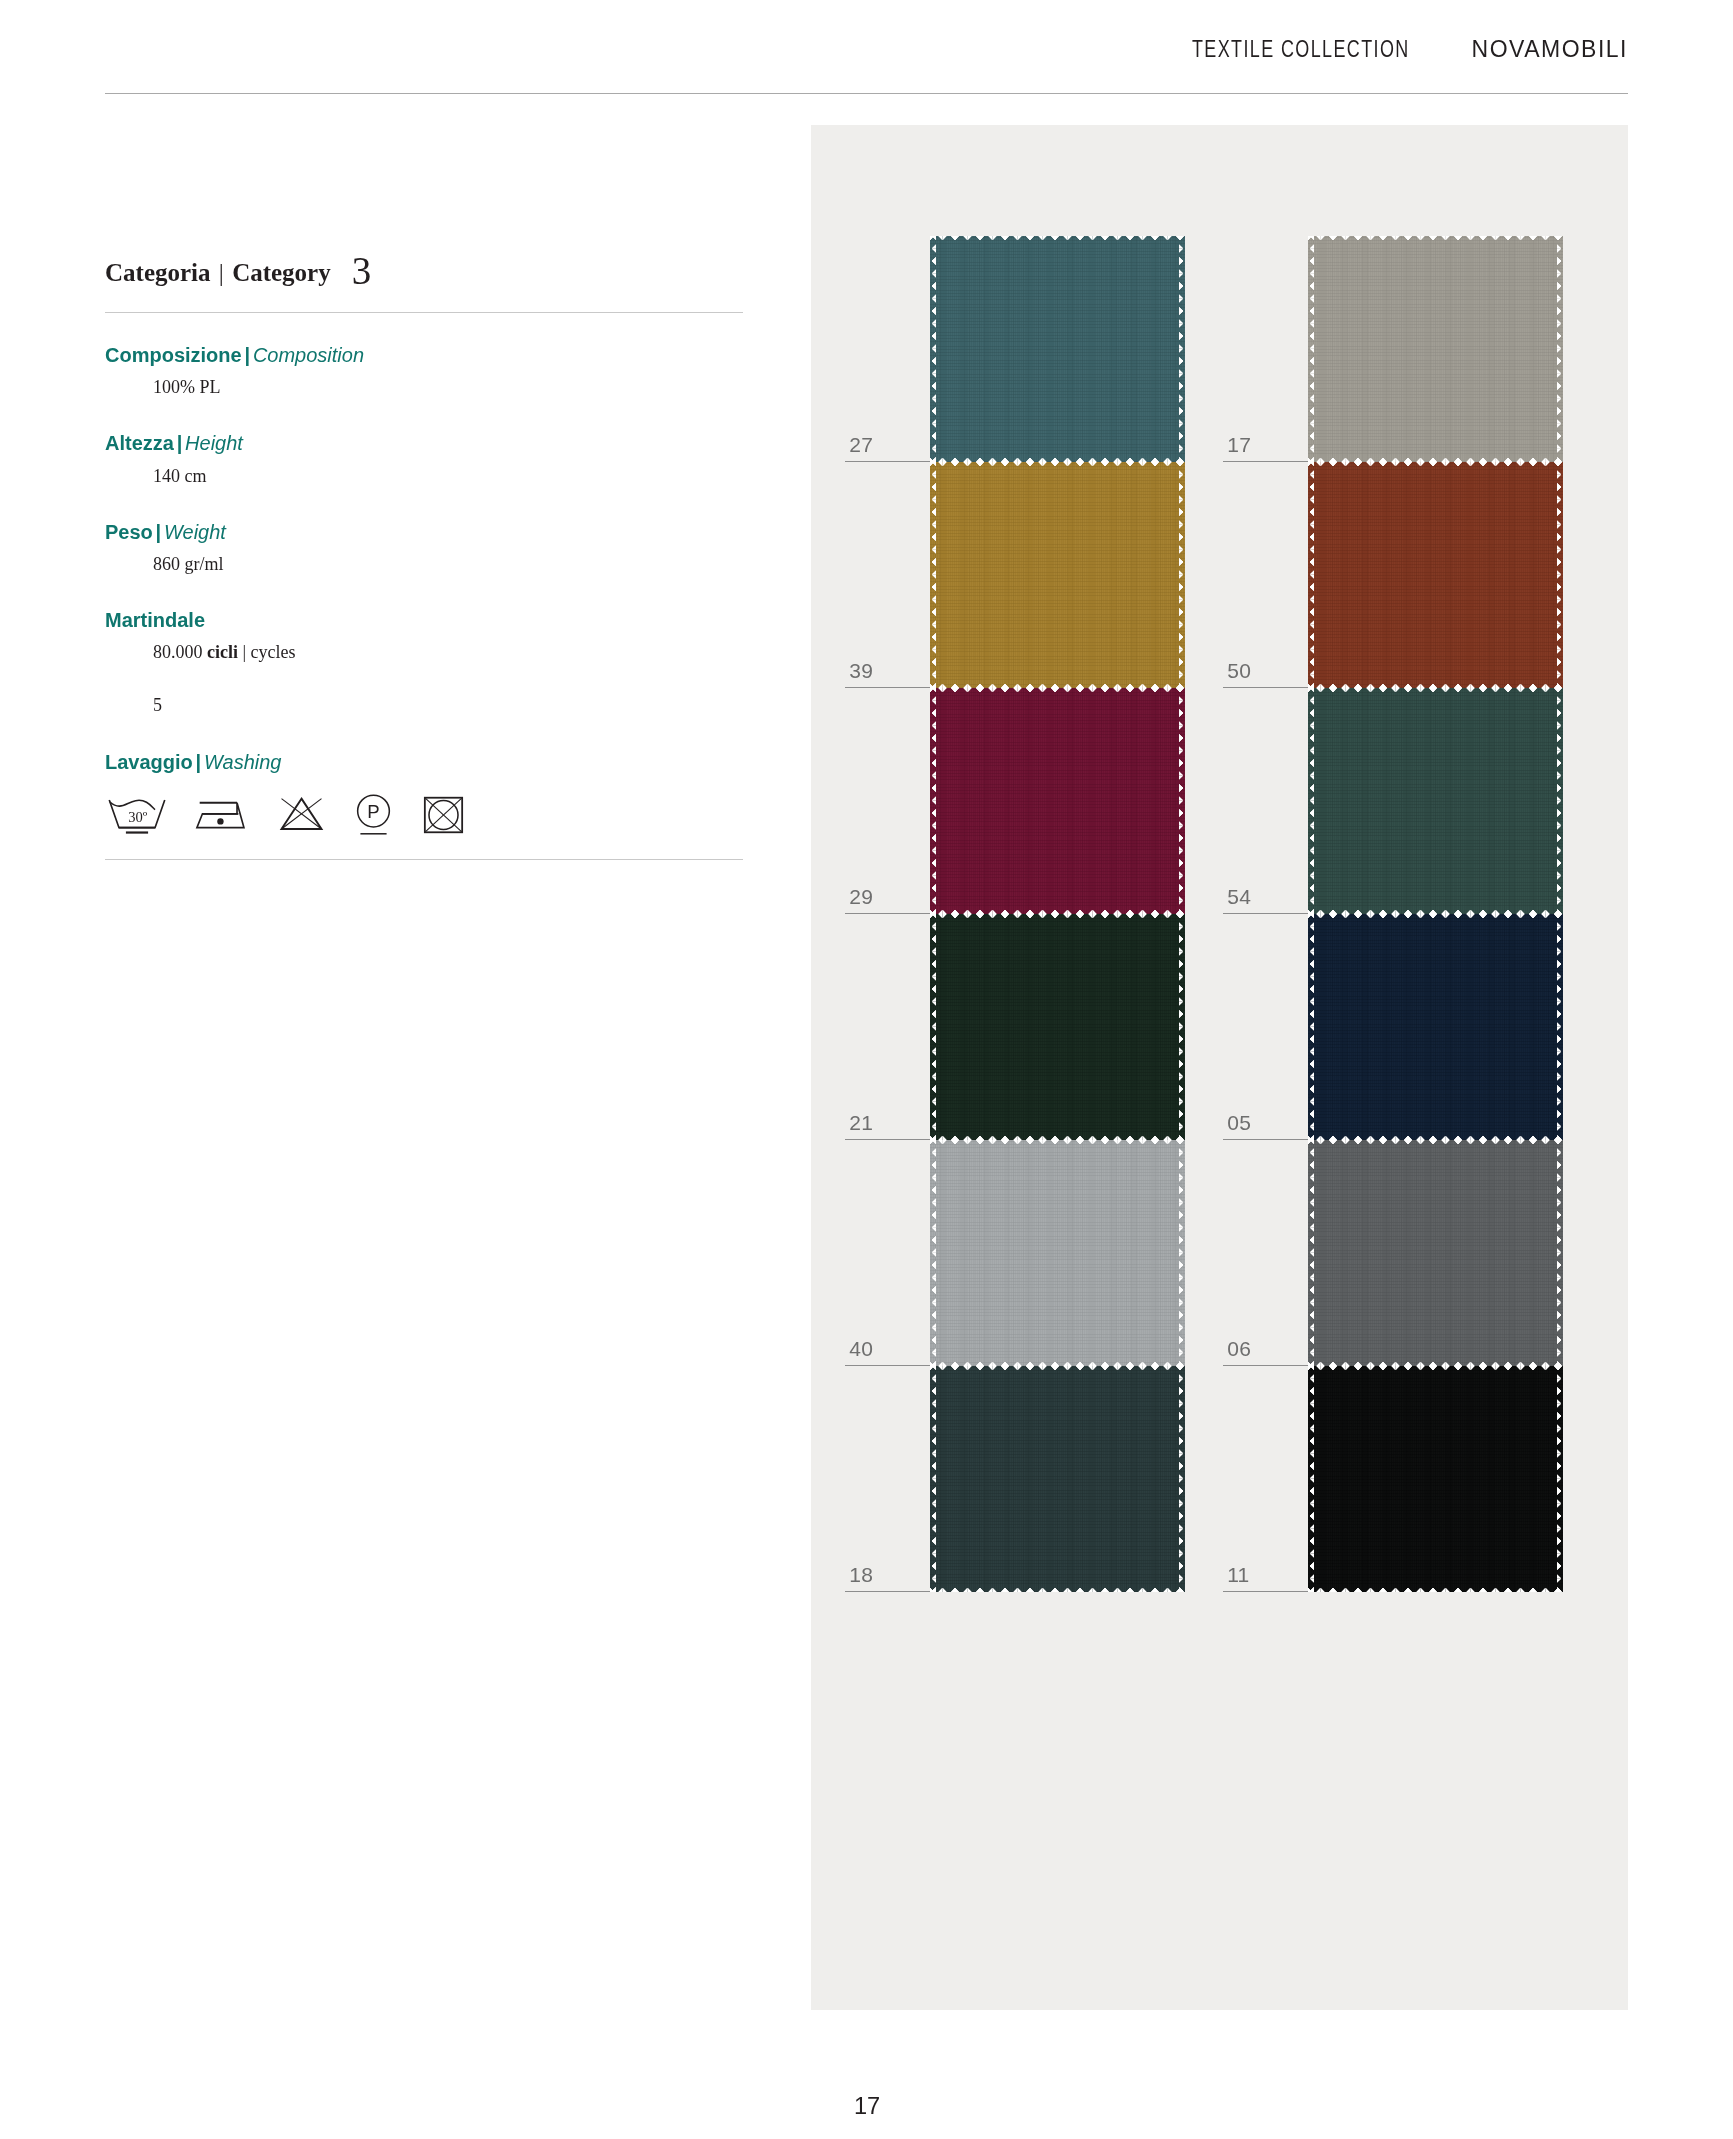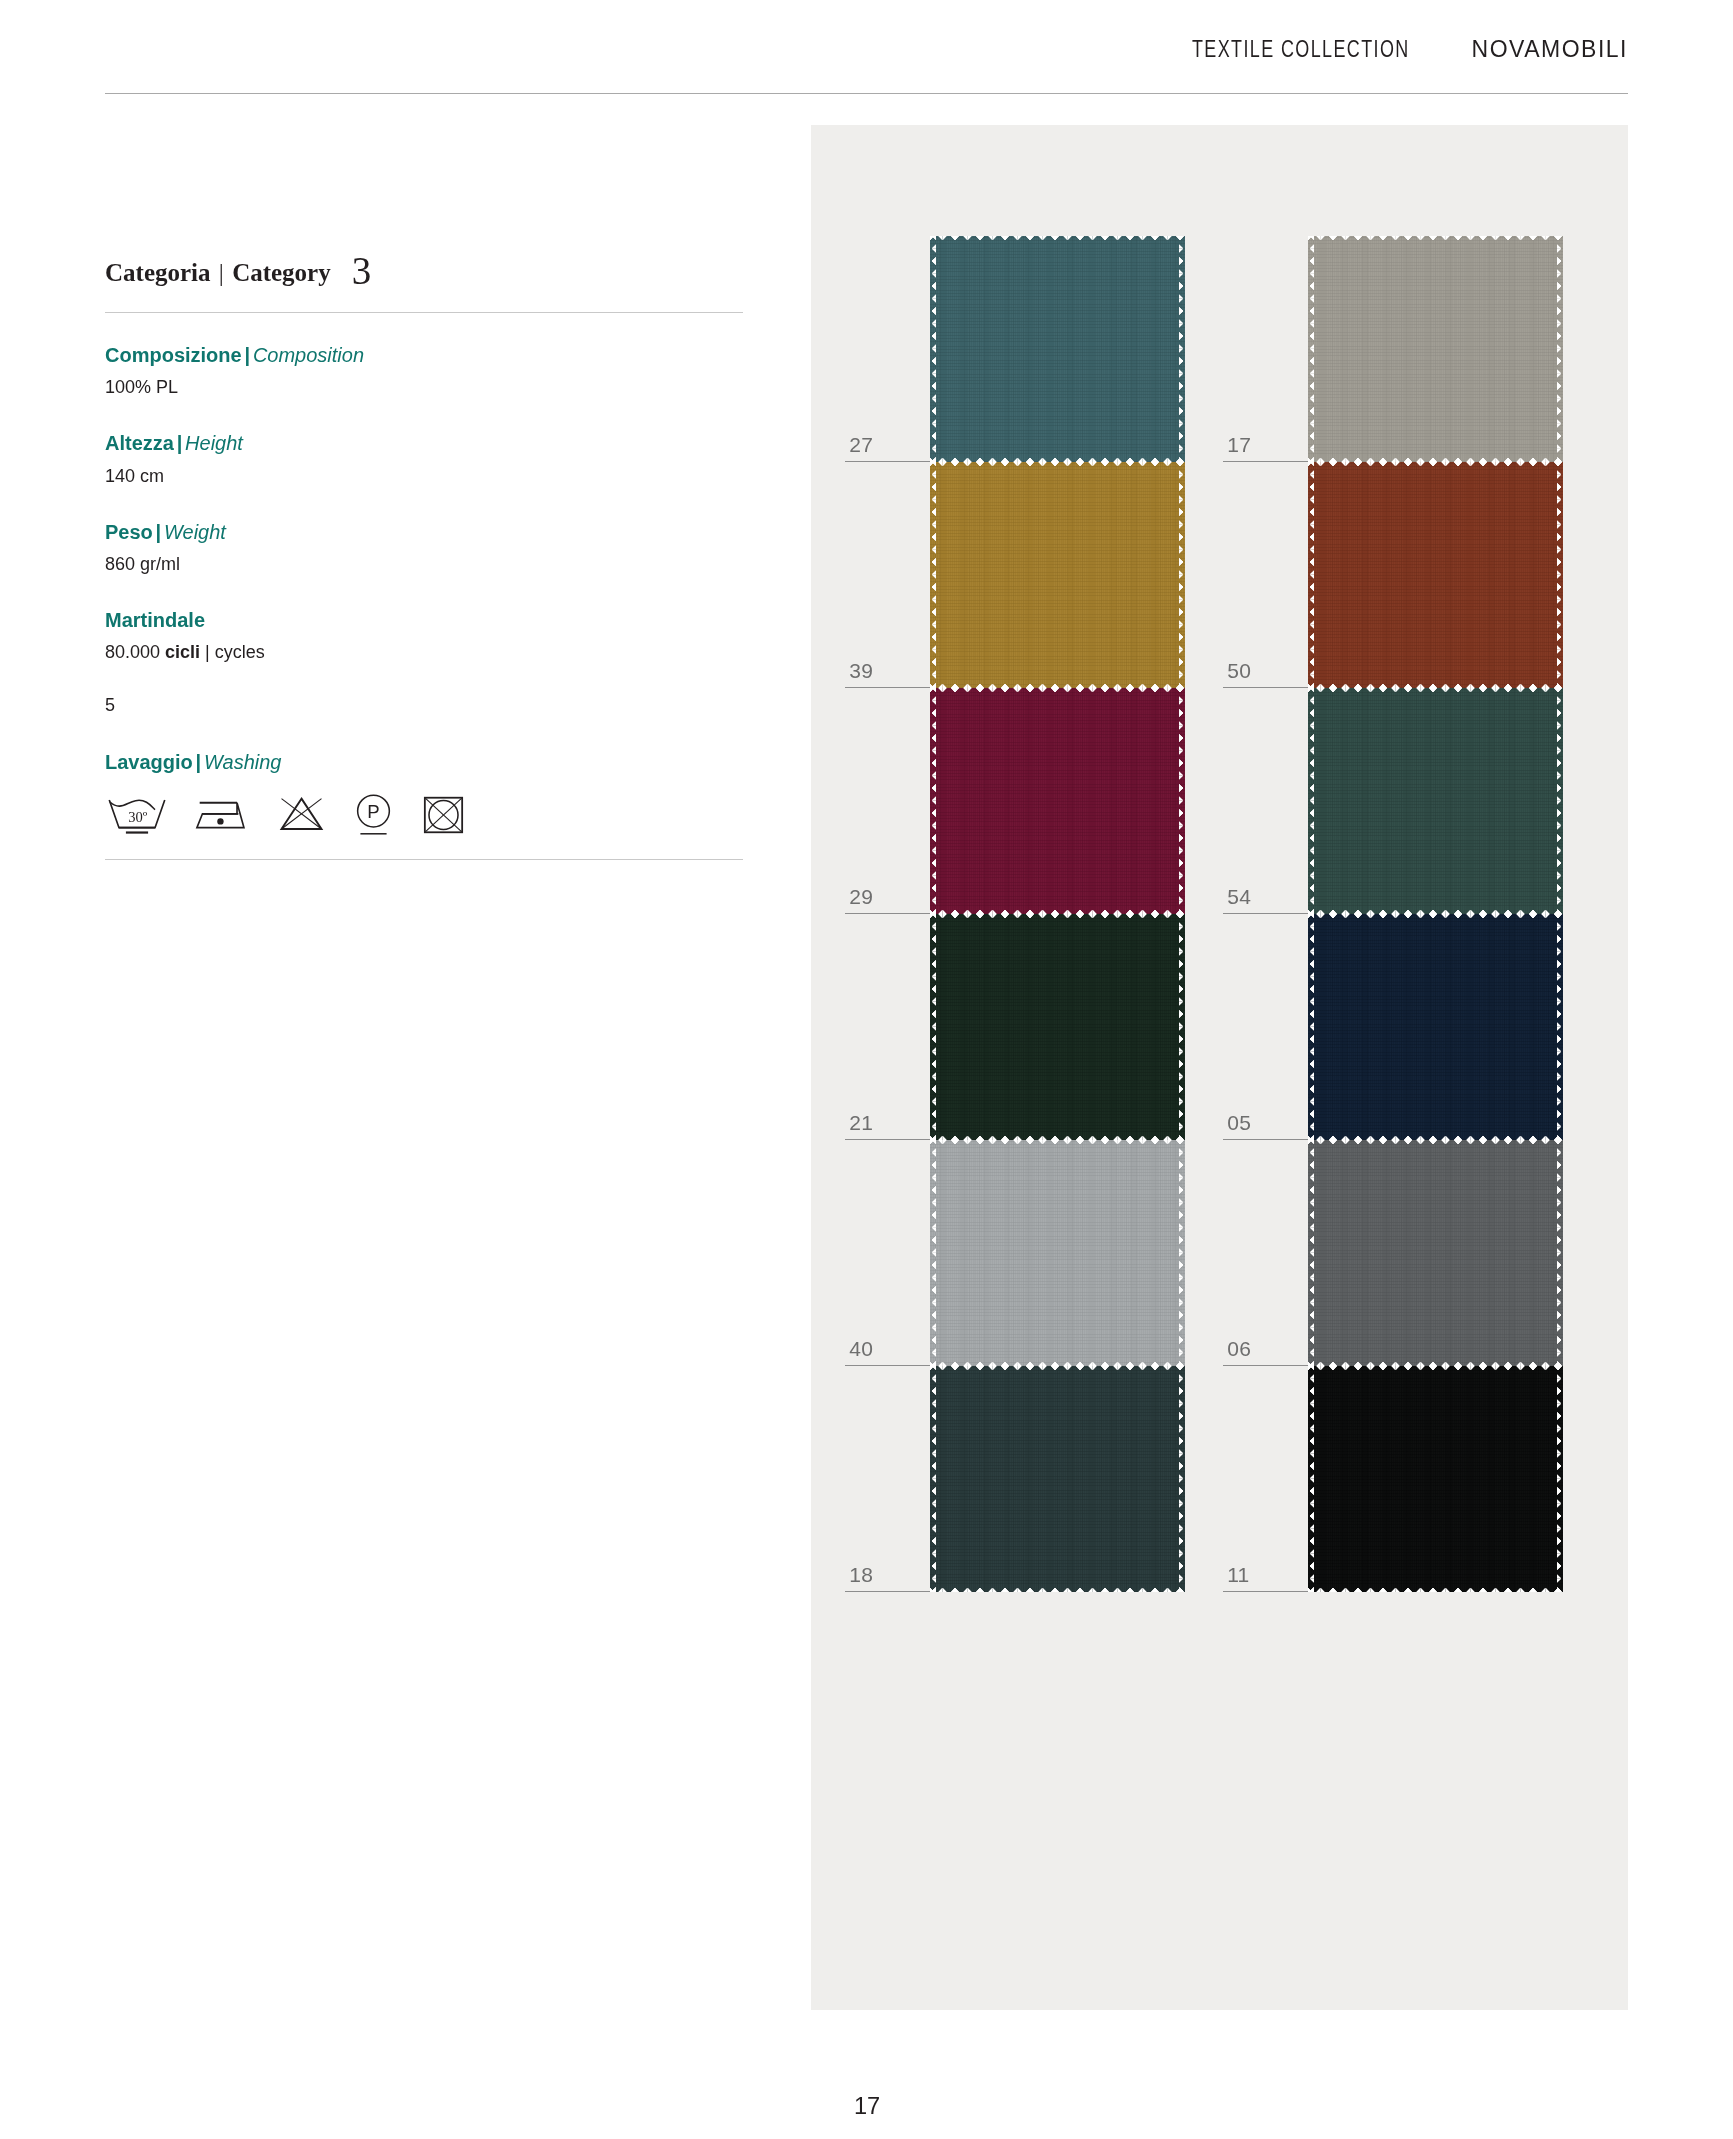--- a/index.html
+++ b/index.html
@@ -91,24 +91,25 @@
   .spec-label {
     font-family: "Liberation Sans", sans-serif;
     font-size: 20px;
     line-height: 1.35;
     color: #0f766e;
   }
   .spec-label .lab-it { font-weight: bold; }
   .spec-label .lab-sep { font-weight: bold; margin: 0 2.8px; }
   .spec-label .lab-en { font-style: italic; font-weight: normal; }
   .spec-value {
-    font-family: Liberation Sans, sans-serif;
+    font-family: Liberation Serif, serif;
     font-size: 18px;
     margin-top: 8.3px;
     color: #231f20;
+    margin-left: 48px;
   }
   .spec-value .v-b { font-weight: bold; }
 
   .wash-block { margin-top: 33px; }
   .wash-icons {
     margin-top: 15.3px;
     display: flex;
     align-items: center;
     gap: 21px;
     padding-bottom: 21px;

